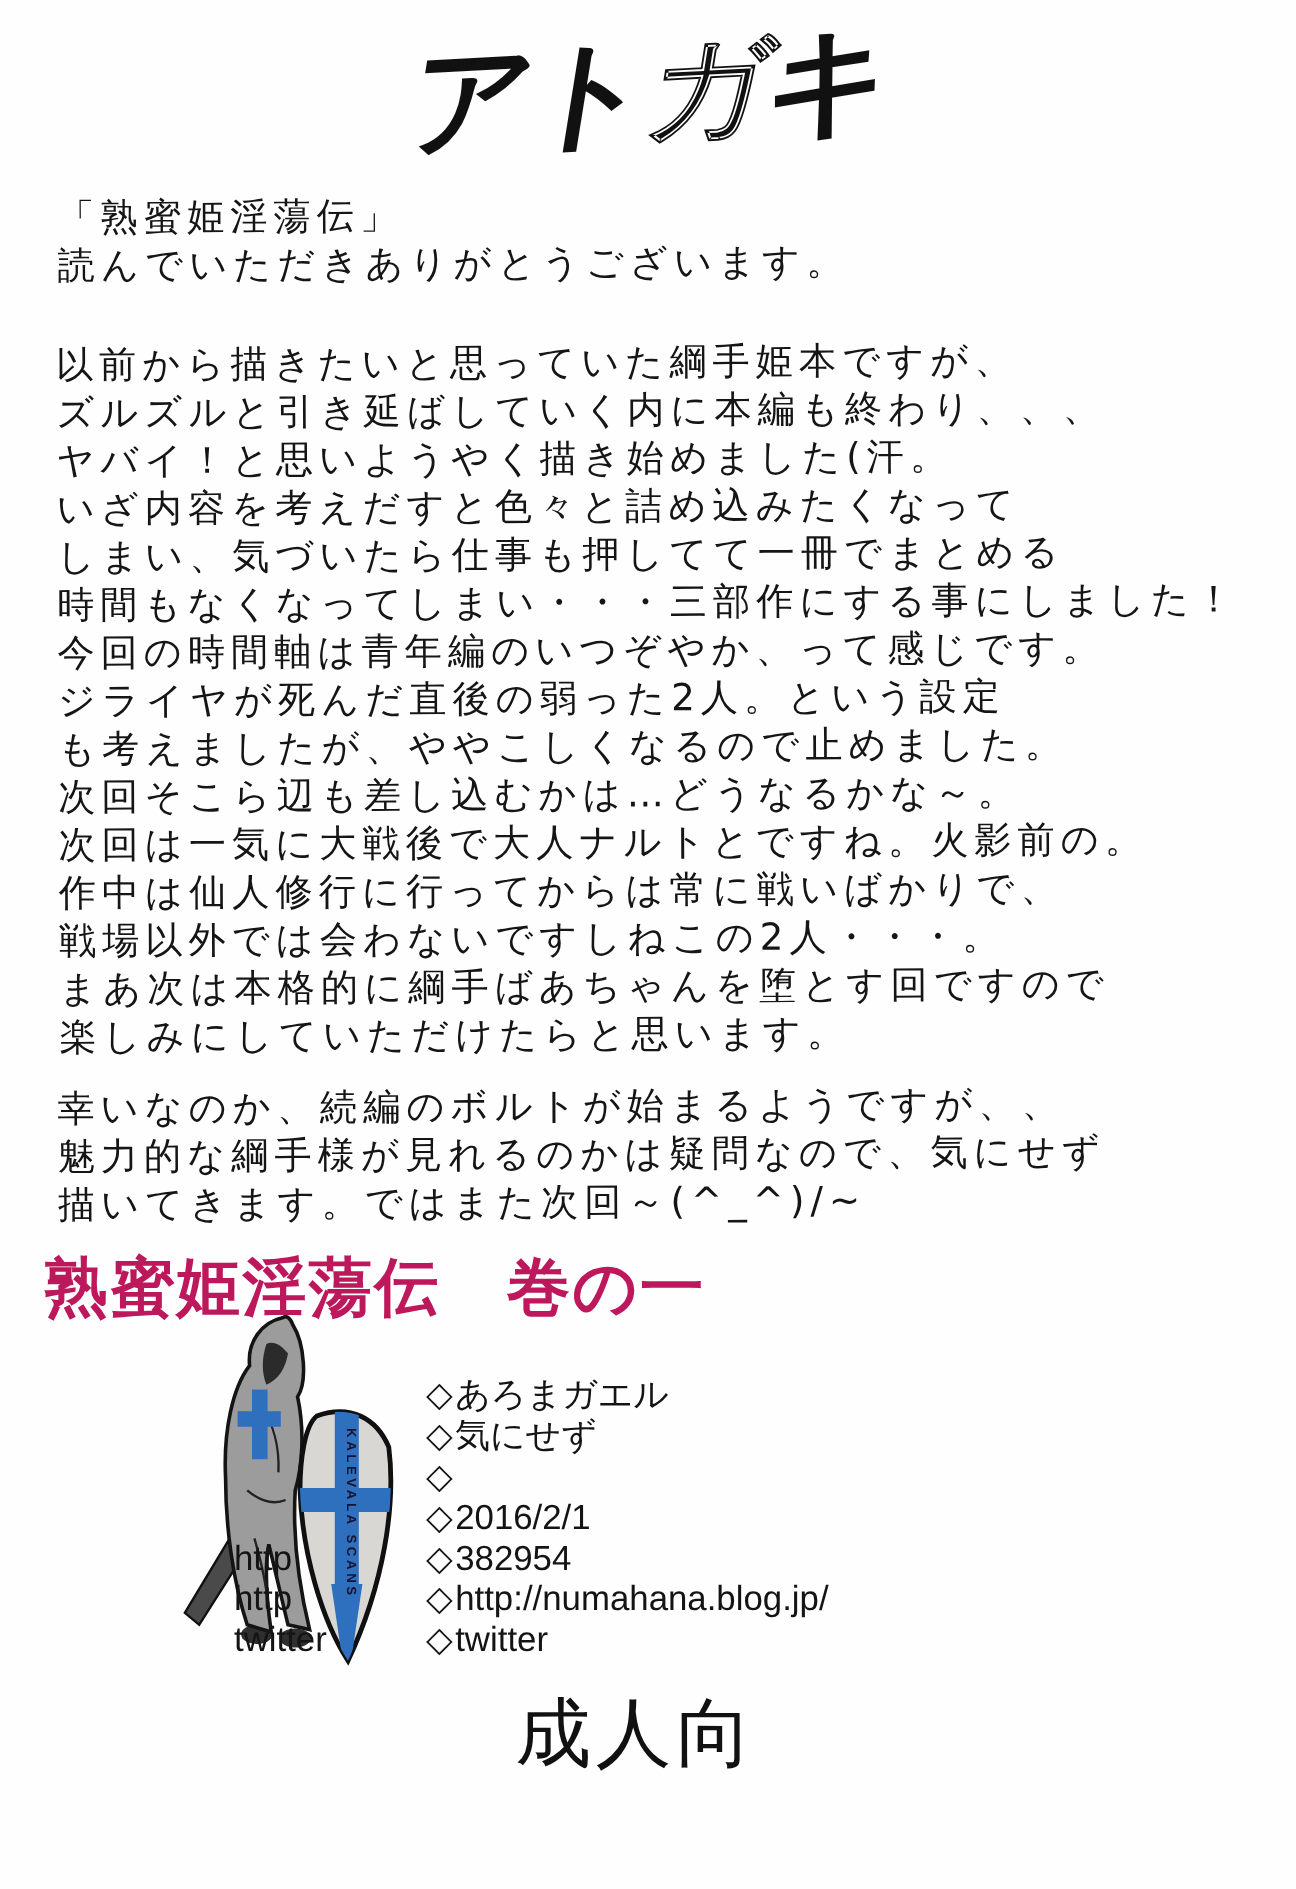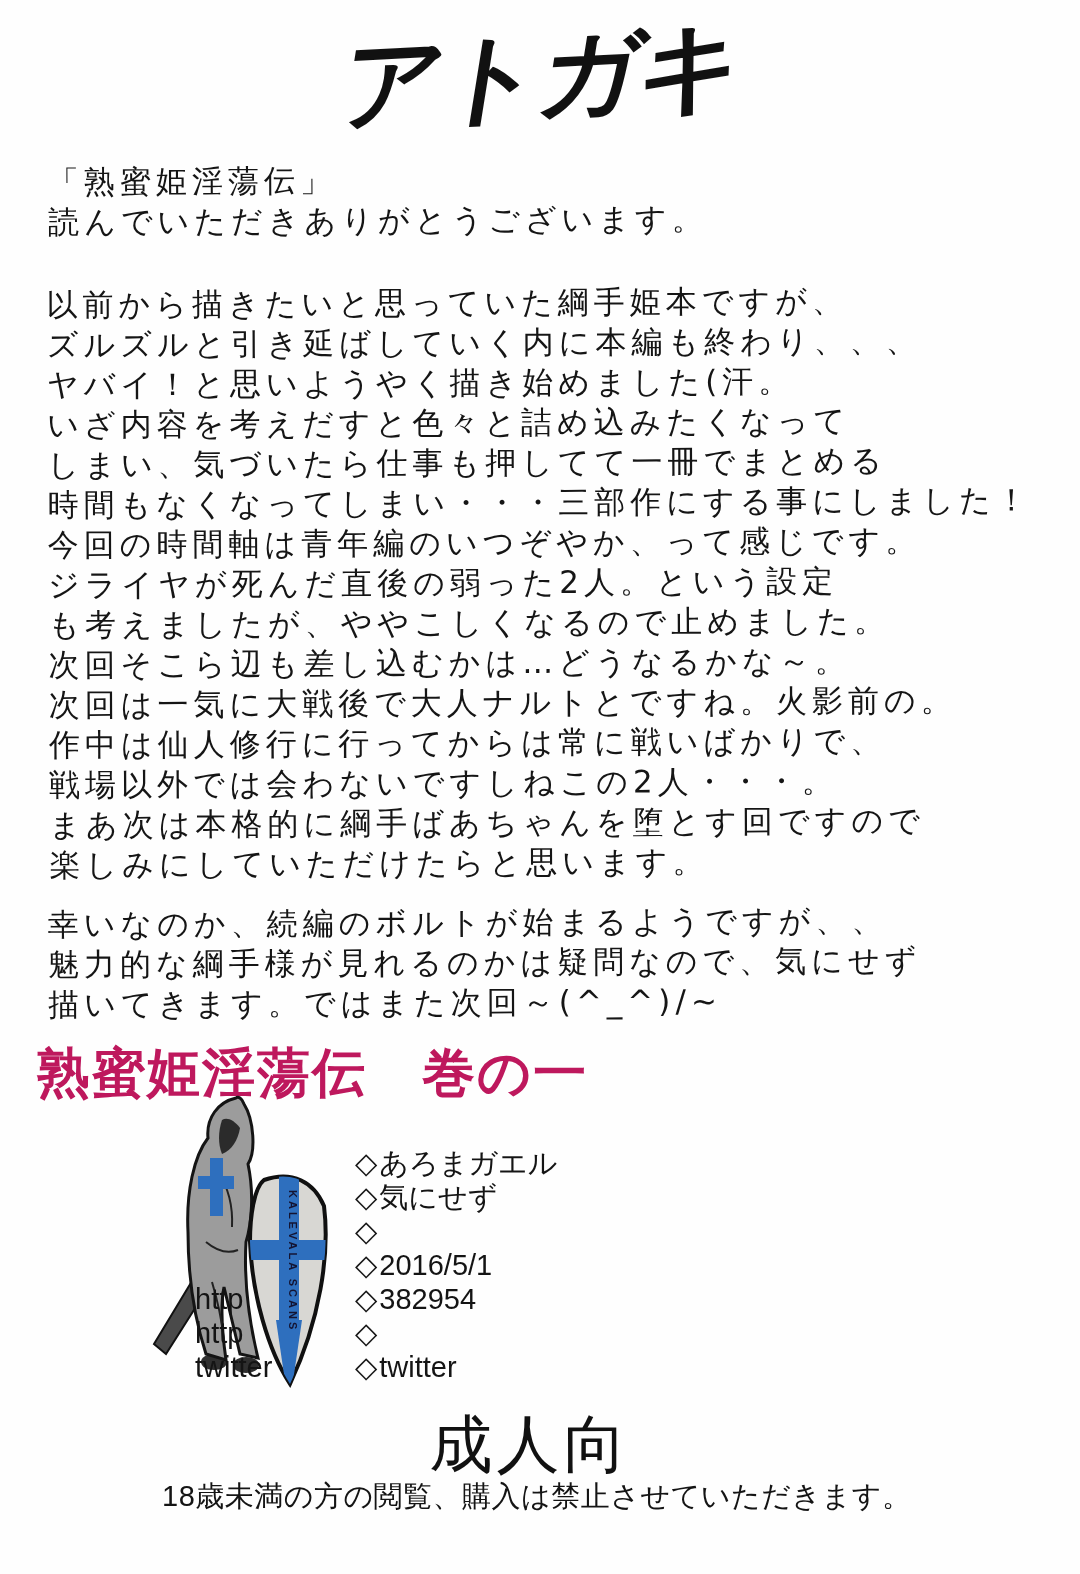--- a/index.html
+++ b/index.html
@@ -135,35 +135,35 @@
       <span class="cbullet">◇</span>
       <span>気にせず</span>
   </div>
   <div class="crow">
     <span class="clabel"></span>
       <span class="cbullet">◇</span>
   </div>
   <div class="crow">
     <span class="clabel"></span>
       <span class="cbullet">◇</span>
-      <span>2016/5/1</span>
+      <span>2016/2/1</span>
   </div>
   <div class="crow">
     <span class="clabel">http</span>
       <span class="cbullet">◇</span>
       <span>382954</span>
   </div>
   <div class="crow">
     <span class="clabel">http</span>
       <span class="cbullet">◇</span>
+      <span>http://numahana.blog.jp/</span>
   </div>
   <div class="crow">
     <span class="clabel">twitter</span>
       <span class="cbullet">◇</span>
       <span>twitter</span>
   </div>
 </div>
 
 <div class="abs rating">成人向</div>
 
 <div class="abs notice">
-  <div>18歳未満の方の閲覧、購入は禁止させていただきます。</div>
 </div>
 
 </body></html>

